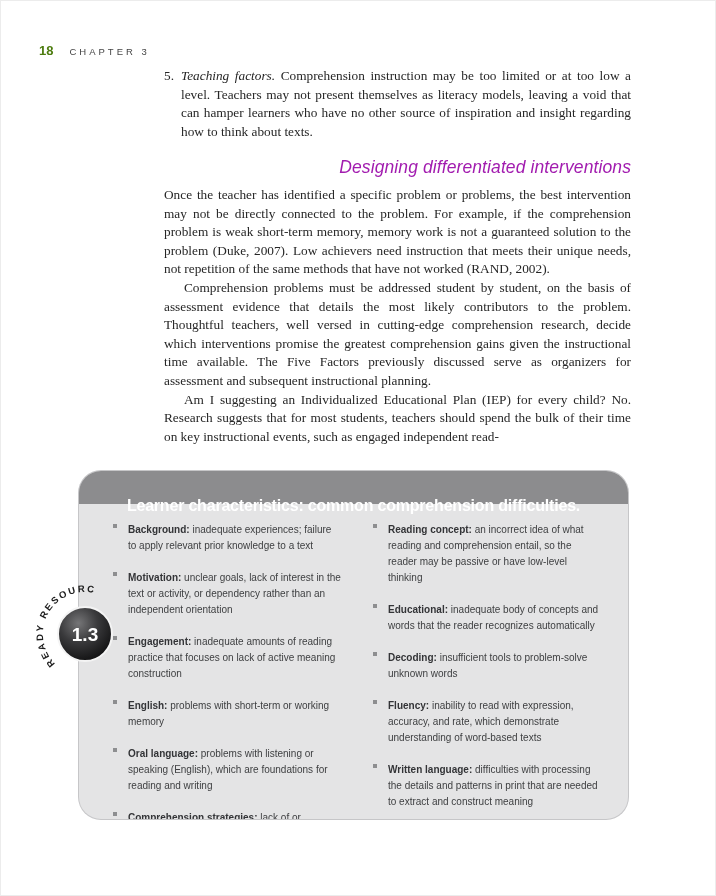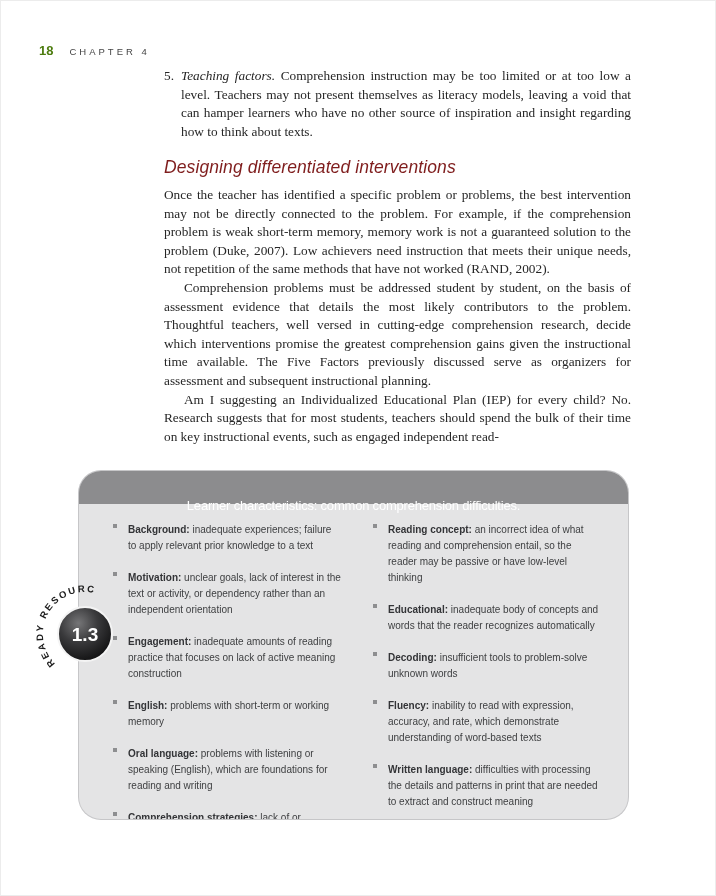--- a/index.html
+++ b/index.html
@@ -22,54 +22,54 @@
   .page-num{font-size:13px;font-weight:bold;color:#4d7c0f;}
   .chapter{font-size:9.5px;letter-spacing:3px;color:#454545;}
   
   .main-text{position:absolute;left:163px;top:66px;width:467px;
     font-size:13.3px;line-height:18.6px;text-align:justify;}
   .numbered-item{display:flex;}
   .numbered-item .num{flex:none;width:17px;}
   .numbered-item .li-body{flex:1;text-align:justify;}
   .section-heading{
     font-family:"Liberation Sans", sans-serif;font-style:italic;font-weight:normal;
-    font-size:17.5px;color:#7f1d1d;margin:17px 0 9px 0;text-align:left;letter-spacing:.1px;}
+    font-size:17.5px;color:#a21caf;margin:17px 0 9px 0;text-align:right;letter-spacing:.1px;}
   .main-text p{margin:0;}
   .main-text p.indented{text-indent:20px;}
   
   .resource-box{
     position:absolute;left:78px;top:470px;width:549px;height:348px;
     border-radius:22px;background:var(--box_bg);
     box-shadow:0 0 0 1px #c6c6c8;
     font-family:"Liberation Sans", sans-serif;color:var(--box_text);
     box-sizing:border-box;overflow:hidden;}
   .box-header{
     height:33px;background:var(--header_bar);
     display:flex;align-items:center;justify-content:center;}
-  .box-title{color:var(--title_text);font-weight:normal;font-size:13px;letter-spacing:-0.2px;margin-top:36px;}
+  .box-title{color:var(--title_text);font-weight:bold;font-size:16px;letter-spacing:-0.2px;margin-top:36px;}
   .box-body{display:flex;gap:28px;padding:14px 23px 0 34px;}
   .col{flex:1;min-width:0;}
   .char-item{display:flex;margin:0 0 8px 0;}
   .sq-bullet{flex:none;width:4px;height:4px;background:var(--bullet);margin:6px 7px 0 0;}
   .char-item p{margin:4px;font-size:10px;line-height:16px;}
   .char-item b{font-weight:bold;color:#333437;}
   
   .badge-svg{position:absolute;left:24px;top:573px;width:120px;height:120px;}
   .ring-text{font-family:"Liberation Sans", sans-serif;font-size:9.5px;font-weight:bold;
     letter-spacing:2px;fill:#1c1c1c;}
   .badge-number{font-family:"Liberation Sans", sans-serif;font-size:19px;font-weight:bold;fill:#ffffff;}
 </style>
 </head>
 <body>
 
 <div class="page">
 
   <div class="running-head">
     <span class="page-num">18</span>
-    <span class="chapter">CHAPTER 4</span>
+    <span class="chapter">CHAPTER 3</span>
   </div>
 
   <div class="main-text">
     <div class="numbered-item">
       <span class="num">5.</span>
       <span class="li-body"><em>Teaching factors.</em><span> Comprehension instruction may be too limited or at too low a level. Teachers may not present themselves as literacy models, leaving a void that can hamper learners who have no other source of inspiration and insight regarding how to think about texts.</span></span>
     </div>
 
     <h2 class="section-heading">Designing differentiated interventions</h2>
 

